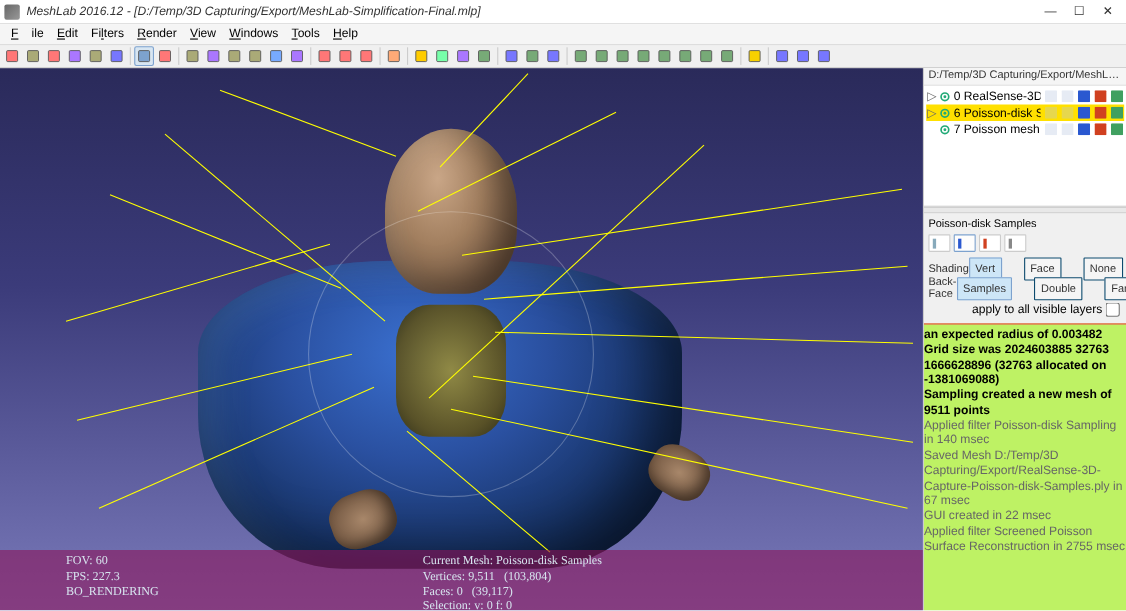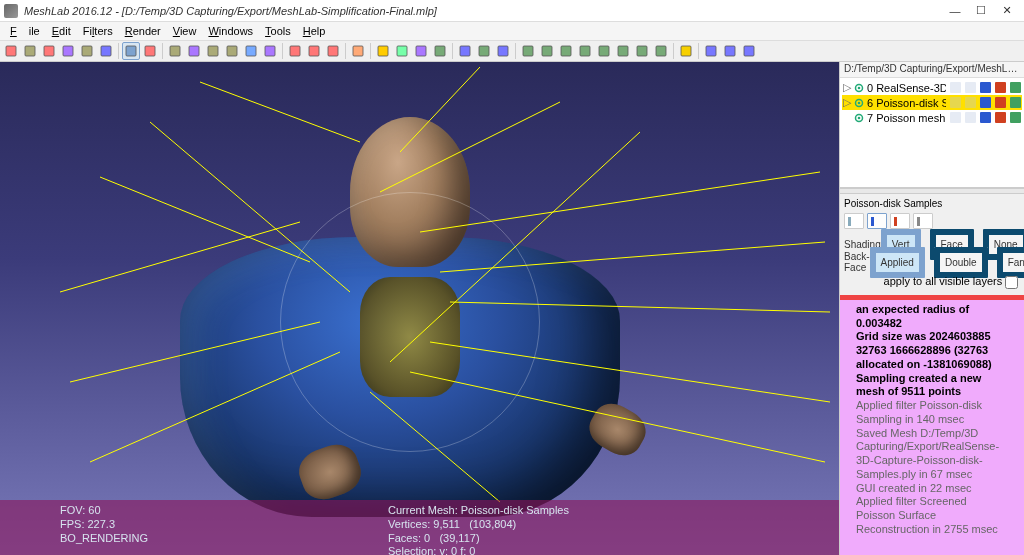--- a/index.html
+++ b/index.html
@@ -21,45 +21,45 @@
   .mesh { position: absolute; left: 170px; top: 55px; width: 480px; height: 390px; pointer-events: none; }
   .mesh .face { position:absolute; width:120px; height:150px; left:180px; top:0; border-radius:50% 50% 40% 40%; background: radial-gradient(ellipse at 40% 30%, #c9a687 0%, #a38060 40%, #6e533e 80%); box-shadow: inset -15px -10px 30px rgba(0,0,0,0.35), inset 10px 5px 20px rgba(255,255,255,0.1); }
   .mesh .body { position:absolute; width:440px; height:280px; left:10px; top:120px; border-radius:40% 40% 30% 30% / 30% 30% 50% 50%; background: radial-gradient(ellipse at 45% 30%, #3a70d0 0%, #2a50a0 35%, #153060 70%, #0a1830 100%); box-shadow: inset -25px -15px 50px rgba(0,0,0,0.45), inset 20px 10px 30px rgba(150,200,255,0.15); }
   .mesh .chest { position:absolute; width:100px; height:120px; left:190px; top:160px; background: radial-gradient(ellipse, #a09030 0%, #605010 70%, #302800 100%); border-radius:30%; opacity:0.85; }
   .mesh .hand1 { position:absolute; width:60px; height:50px; left:130px; top:330px; background: radial-gradient(ellipse, #a8876a 0%, #6e533e 80%); border-radius:40%; transform:rotate(-20deg); box-shadow: inset -6px -4px 12px rgba(0,0,0,0.4); }
   .mesh .hand2 { position:absolute; width:55px; height:45px; left:420px; top:290px; background: radial-gradient(ellipse, #a8876a 0%, #6e533e 80%); border-radius:40%; transform:rotate(30deg); box-shadow: inset -6px -4px 12px rgba(0,0,0,0.4); }
   .normals { position:absolute; inset:0; pointer-events:none; }
   .normals line { stroke:#ffff00; stroke-width:1; }
   .arc { position:absolute; left:280px; top:130px; width:260px; height:260px; border:1px solid rgba(255,255,255,0.25); border-radius:50%; pointer-events:none; }
   .stats { position:absolute; bottom:0; left:0; right:0; height:55px; background: rgba(140,20,90,0.6); color:#d7e4ef; font-family: "Consolas", monospace; font-size:10px; padding:4px 60px; display:flex; gap:240px; }
-  .stats .col { white-space:pre; line-height:1.25; }
+  .stats .col { white-space:pre; line-height:1.25;font-family:Liberation Serif, serif; }
   .sidepanel { width:185px; background:#f0f0f0; border-left:1px solid #ccc; display:flex; flex-direction:column; }
   .panel-title { height:16px; background:#f5f5f5; border-bottom:1px solid #ddd; font-size:10px; padding:1px 4px; color:#333; white-space:nowrap; overflow:hidden; text-overflow:ellipsis; }
   .layers { height:110px; background:#fff; border-bottom:1px solid #ccc; overflow:auto; padding:2px; }
   .layer-row { display:flex; align-items:center; height:15px; gap:2px; font-size:10px; padding:0 1px; }
   .layer-row.selected { background:#ffe000; }
   .layer-row .chev { width:8px; text-align:center; color:#666; }
   .layer-row .eye { width:12px; height:12px; }
   .layer-row .name { flex:1; white-space:nowrap; overflow:hidden; }
   .layer-row .ico { width:12px; height:12px; margin-left:1px; display:flex; align-items:center; justify-content:center; }
   .layer-row .ico.dim { opacity:.35; }
   .splitter { height:6px; background:#e8e8e8; border-top:1px solid #ccc; border-bottom:1px solid #ccc; cursor:row-resize; }
   .panel2 { padding:2px 4px; background:#f0f0f0; }
   .panel2-title { font-size:10px; padding:2px 0; }
   .btnrow { display:flex; gap:3px; padding:2px 0 6px 0; }
   .minitab { width:20px; height:16px; border:1px solid #ccc; background:#fff; border-radius:1px; position:relative; }
   .minitab.active { border-color:#7da2ce; background:#fdfdfd; }
   .minitab .stripe { position:absolute; left:3px; top:3px; width:3px; height:9px; }
   .proprow { display:flex; align-items:center; height:18px; }
   .proprow .lbl { width:55px; font-size:10px; color:#333; }
-  .togglebtn { height:15px; padding:4px 5px; border:6px solid #0c4a6e; background:#f5f5f5; font-size:10px; color:#333; margin-right:9px; border-radius:1px; }
+  .togglebtn { height:15px; padding:4px 5px; border:1px solid #0c4a6e; background:#f5f5f5; font-size:10px; color:#333; margin-right:20px; border-radius:1px; }
   .togglebtn.active { background:#cde6f7; border-color:#7da2ce; }
   .applyrow { text-align:right; padding:4px 2px; font-size:10px; }
   .applyrow input { vertical-align:middle; }
-  .log { flex:1; background:#f0abfc; border-top:5px solid #ef4444; font-family:"Consolas",monospace; font-size:9px; color:#666; padding:3px 16px; overflow:auto; line-height:1.25; white-space:pre-wrap; }
+  .log { flex:1; background:#bef264; border-top:1px solid #ef4444; font-family:"Consolas",monospace; font-size:9px; color:#666; padding:3px 0; overflow:auto; line-height:1.25; white-space:pre-wrap; }
   .log .b { color:#000; font-weight:bold; }
 </style>
 </head>
 <body>
 
 <div class="titlebar">
   <div class="app-icon"></div>
   <div class="title">MeshLab 2016.12 - [D:/Temp/3D Capturing/Export/MeshLab-Simplification-Final.mlp]</div>
   <div class="winbtn">—</div>
   <div class="winbtn">☐</div>
@@ -434,21 +434,21 @@
             <div class="stripe" style="background:#888"></div>
           </div>
       </div>
 
       <div class="proprow">
         <div class="lbl">Shading</div>
         <div id="shading-opts"><span class="togglebtn active">Vert</span><span class="togglebtn">Face</span><span class="togglebtn">None</span></div>
       </div>
       <div class="proprow">
         <div class="lbl">Back-Face</div>
-        <div id="backface-opts"><span class="togglebtn active">Applied</span><span class="togglebtn">Double</span><span class="togglebtn">Fancy</span><span class="togglebtn">Cull</span></div>
+        <div id="backface-opts"><span class="togglebtn active">Samples</span><span class="togglebtn">Double</span><span class="togglebtn">Fancy</span><span class="togglebtn">Cull</span></div>
       </div>
 
       <div class="applyrow">
         <span>apply to all visible layers</span>
         <input type="checkbox" style="">
       </div>
     </div>
 
     <div class="log" id="log"><div class="b">an expected radius of 0.003482</div><div class="b">Grid size was 2024603885 32763 1666628896 (32763 allocated on -1381069088)</div><div class="b">Sampling created a new mesh of 9511 points</div><div>Applied filter Poisson-disk Sampling in 140 msec</div><div>Saved Mesh D:/Temp/3D Capturing/Export/RealSense-3D-Capture-Poisson-disk-Samples.ply in 67 msec</div><div>GUI created in 22 msec</div><div>Applied filter Screened Poisson Surface Reconstruction in 2755 msec</div></div>
   </div>

